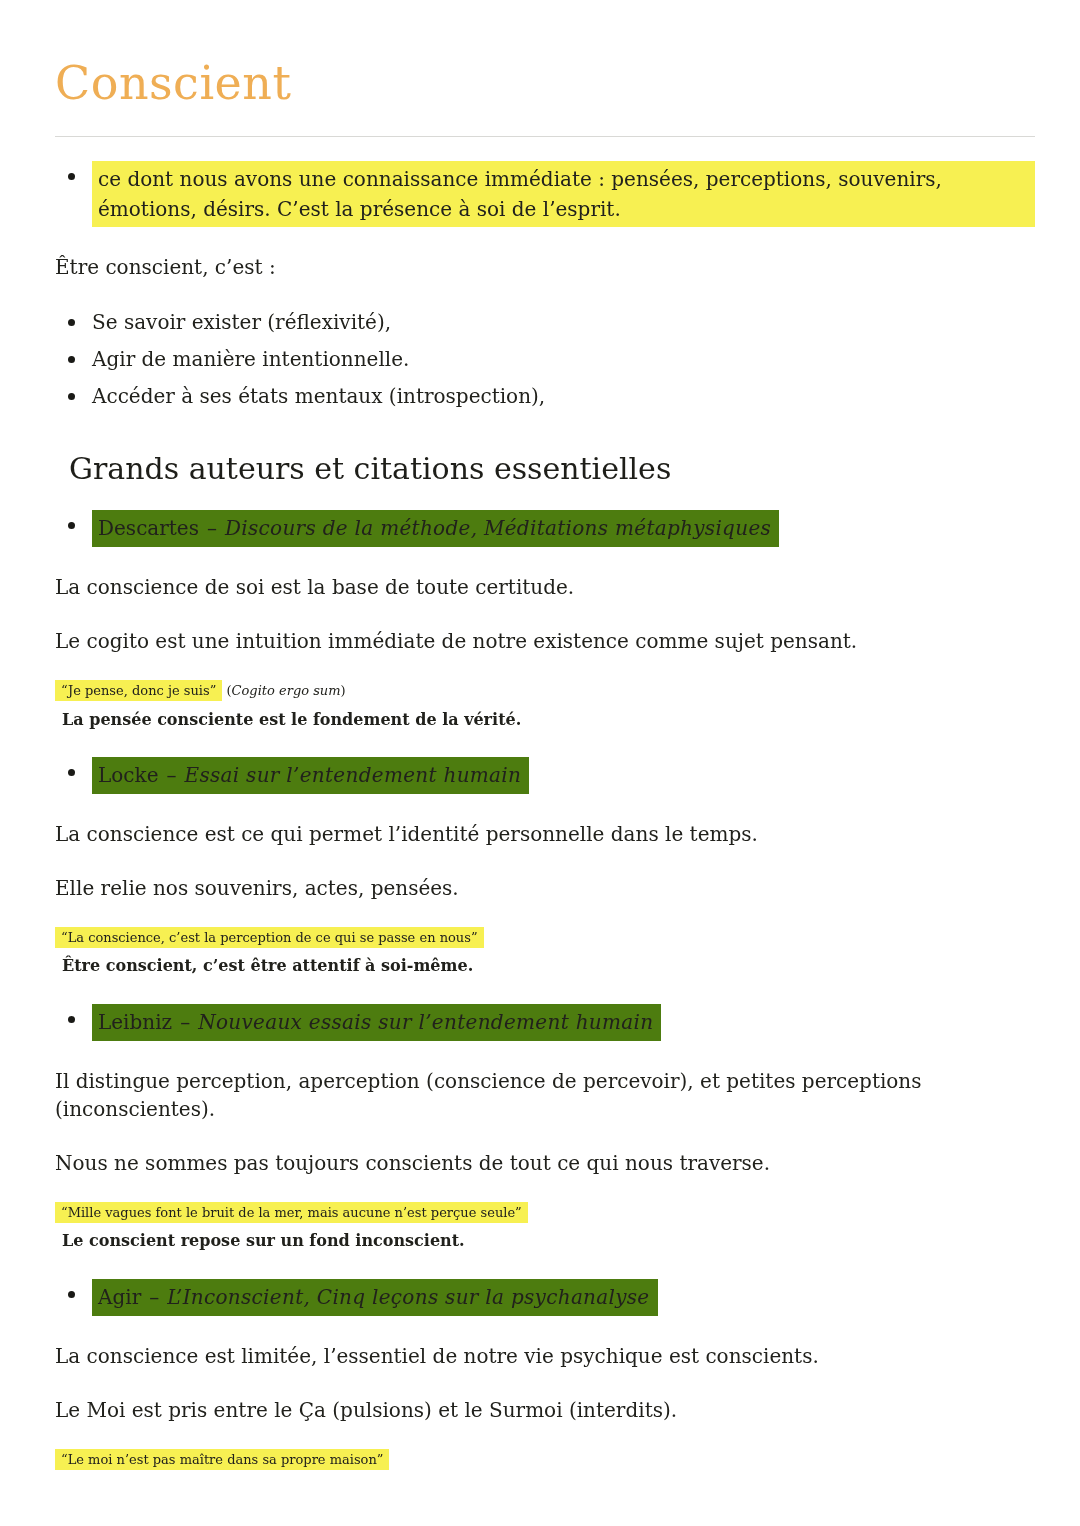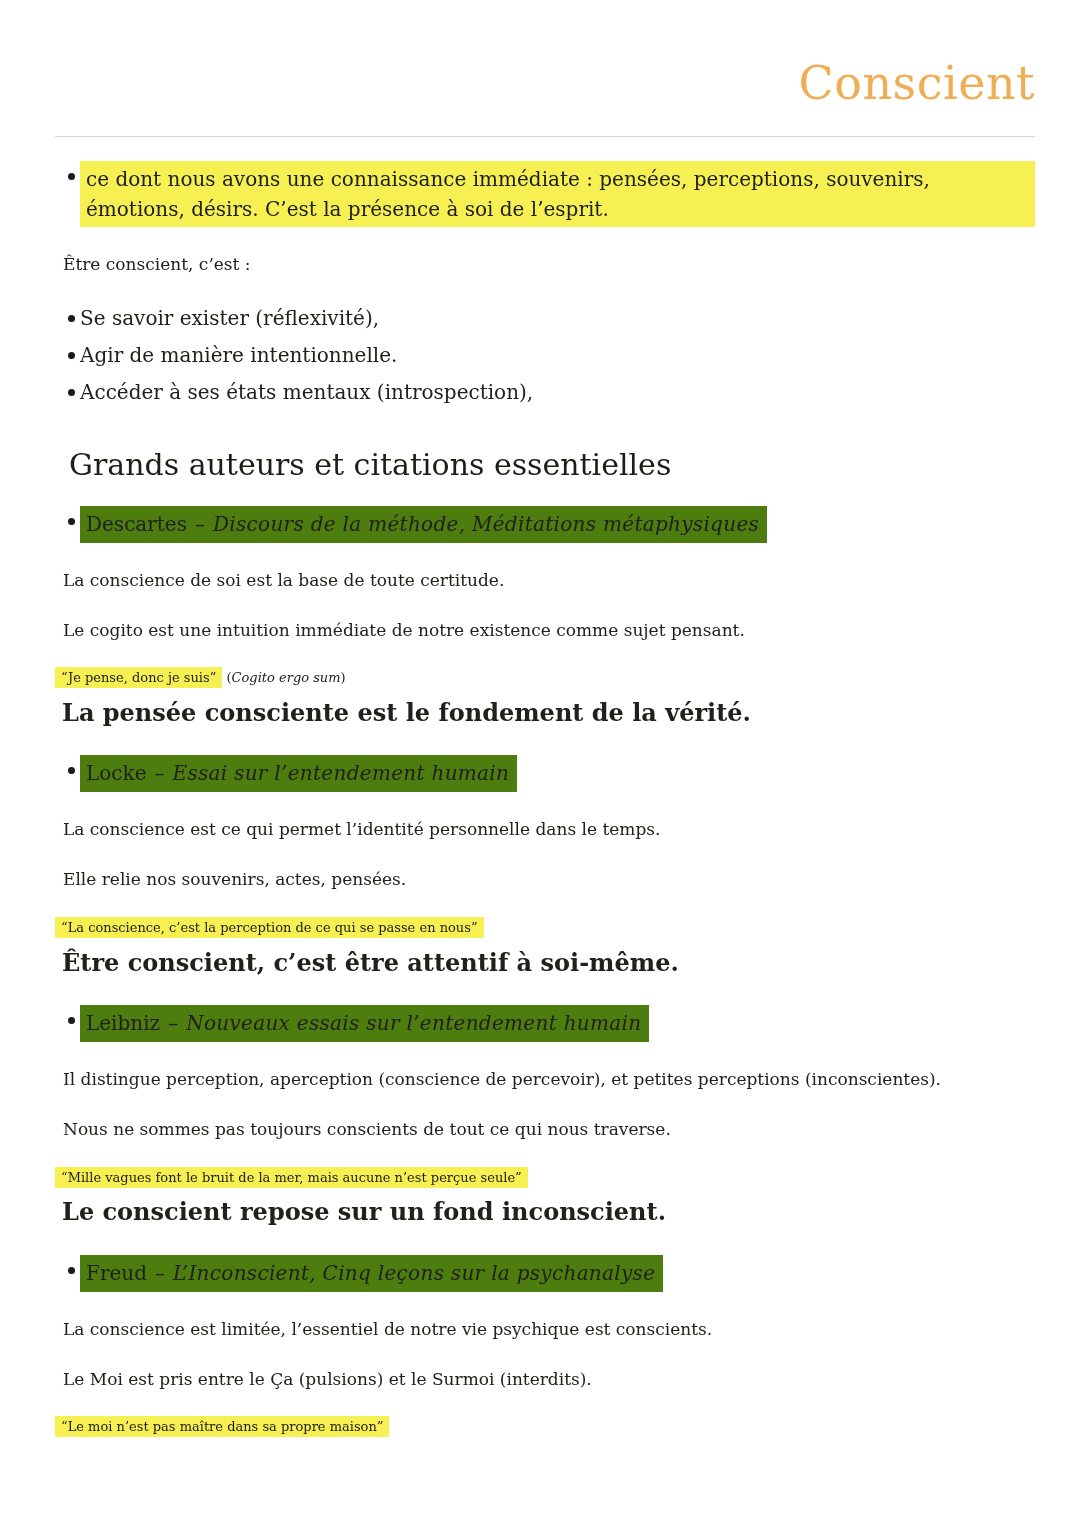--- a/index.html
+++ b/index.html
@@ -16,42 +16,41 @@
     padding: 56px 45px 60px 55px;
     background: #ffffff;
   }
   .page-title {
     font-size: 46px;
     font-weight: 400;
     color: #efae55;
     margin: 0 0 26px 0;
     letter-spacing: 0.5px;
     font-family: "DejaVu Serif", "Liberation Serif", serif;
-    text-align: right;
   }
   .divider {
     border: none;
     border-top: 1px solid #d9d9d6;
     margin: 0 0 22px 0;
   }
   p, .para {
-    font-size: 17px;
+    font-size: 20px;
     line-height: 1.4;
-    margin: 26px 8px;
+    margin: 26px 0;
     max-width: 965px;
   }
   ul.bullets {
     list-style: none;
     margin: 24px 0;
     padding: 0;
   }
   ul.bullets li {
     display: flex;
     align-items: flex-start;
-    gap: 5px;
+    gap: 17px;
     margin: 7px 0;
     font-size: 20px;
     line-height: 1.5;
     max-width: 980px;
   }
   ul.bullets li .dot {
     flex: 0 0 auto;
     width: 7px;
     height: 7px;
     border-radius: 50%;
@@ -82,21 +81,21 @@
     font-style: italic;
     letter-spacing: 0.3px;
   }
   .quote-block { margin: 26px 0; max-width: 965px; }
   .quote-line {
     font-size: 13px;
     line-height: 1.5;
   }
   .quote-note { font-style: italic; }
   .takeaway {
-    font-size: 24px;
+    font-size: 16px;
     line-height: 1.4;
     font-weight: 700;
     margin-top: 8px;
     padding-left: 7px;
   }
   .author-list { margin: 28px 0 26px 0; }
 </style>
 </head>
 <body>
 
@@ -166,21 +165,21 @@
   <p>Il distingue perception, aperception (conscience de percevoir), et petites perceptions (inconscientes).</p>
   <p>Nous ne sommes pas toujours conscients de tout ce qui nous traverse.</p>
   <div class="quote-block">
     <div class="quote-line"><span class="hl-bright">“Mille vagues font le bruit de la mer, mais aucune n’est perçue seule”</span></div>
     <div class="takeaway">Le conscient repose sur un fond inconscient.</div>
   </div>
 
   <ul class="bullets author-list">
     <li>
       <span class="dot"></span>
-      <span class="hl-pale"><span>Freud</span><span class="author-sep">–</span><span class="works">L’Inconscient, Cinq leçons sur la psychanalyse</span></span>
+      <span class="hl-pale"><span>Agir</span><span class="author-sep">–</span><span class="works">L’Inconscient, Cinq leçons sur la psychanalyse</span></span>
     </li>
   </ul>
   <p>La conscience est limitée, l’essentiel de notre vie psychique est conscients.</p>
   <p>Le Moi est pris entre le Ça (pulsions) et le Surmoi (interdits).</p>
   <div class="quote-block">
     <div class="quote-line"><span class="hl-bright">“Le moi n’est pas maître dans sa propre maison”</span></div>
 
   </div>
 
 </div>

